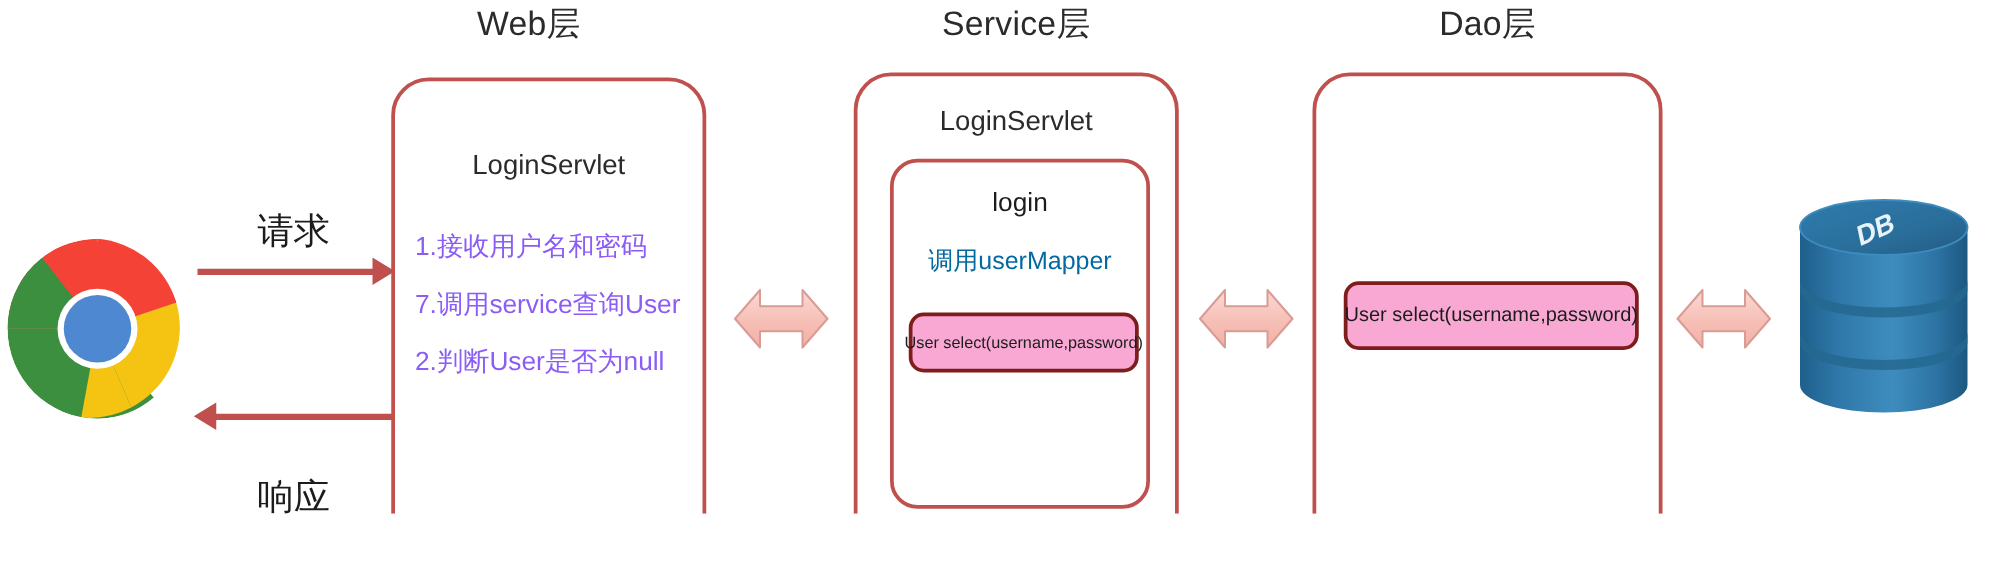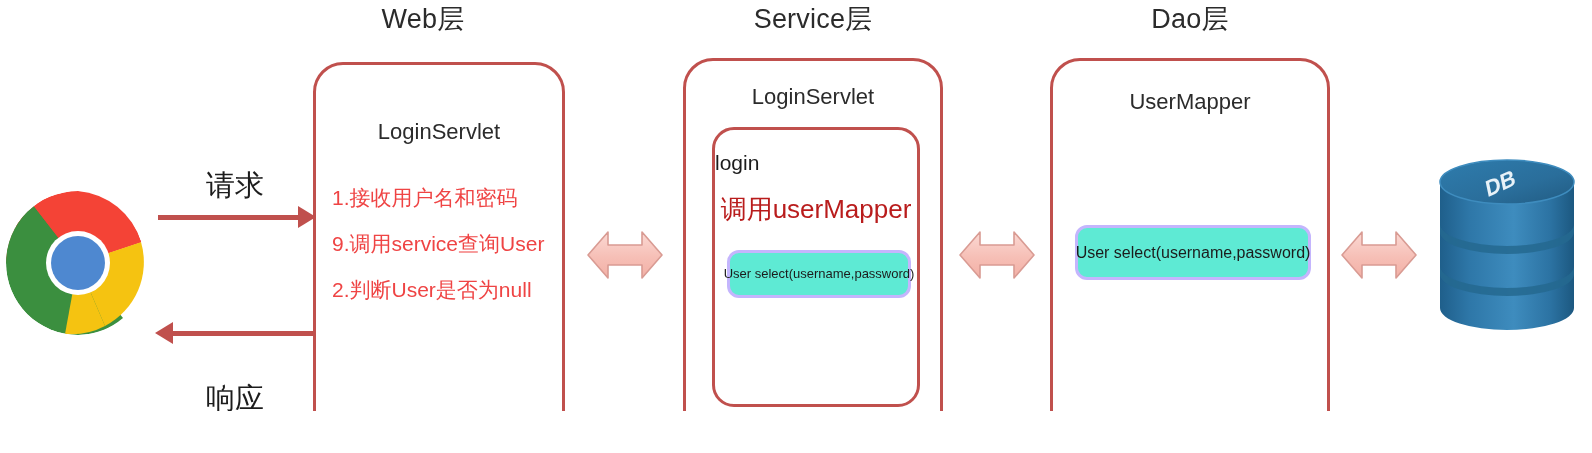--- a/index.html
+++ b/index.html
@@ -51,57 +51,57 @@
 
   
   .step-list {
     position: absolute;
     left: 16px;
     right: 8px;
   }
   .step-line {
     font-size: 21px;
     line-height: 46px;
-    color: #ef4444;
+    color: #8b5cf6;
     white-space: nowrap;
   }
 
   
   .inner-box {
     position: absolute;
     border: 3px solid #C0504D;
     border-radius: 22px;
     background: #ffffff;
     box-sizing: border-box;
   }
   .inner-title {
     position: absolute;
     left: 0; right: 0;
-    text-align: left;
+    text-align: center;
     font-size: 21px;
     line-height: 26px;
     white-space: nowrap;
     color: #1c1c1c;
   }
   .inner-sub {
     position: absolute;
     left: 0; right: 0;
     text-align: center;
-    font-size: 26px;
+    font-size: 20px;
     line-height: 26px;
     white-space: nowrap;
-    color: #b91c1c;
+    color: #0369a1;
   }
 
   
   .sig-box {
     position: absolute;
-    border: 3px solid #c4b5fd;
+    border: 3px solid #7f1d1d;
     border-radius: 12px;
-    background: #5eead4;
+    background: #f9a8d4;
     box-sizing: border-box;
     display: flex;
     align-items: center;
     justify-content: center;
   }
   .sig-text {
     font-size: 13px;
     line-height: 16px;
     color: #1c1c1c;
     white-space: nowrap;
@@ -196,21 +196,21 @@
   <div class="arrow-head-right" style="left:298px; top:206px;"></div>
 
   <div class="hline" style="left:172px; top:331px; width:142px;"></div>
   <div class="arrow-head-left" style="left:155px; top:322px;"></div>
   <div class="flow-label" style="left:160px; top:355px; width:150px;margin-top:28px;">响应</div>
 
   <div class="layer-box" style="left:313px; top:62px; width:252px; height:385px;">
     <div class="box-title" style="top:33px;margin-top:20px;">LoginServlet</div>
     <div class="step-list" style="top:110px;">
       <div class="step-line">1.接收用户名和密码</div>
-      <div class="step-line">9.调用service查询User</div>
+      <div class="step-line">7.调用service查询User</div>
       <div class="step-line">2.判断User是否为null</div>
     </div>
   </div>
 
   <div class="dbl-arrow" style="left:586px; top:224px;">
     <svg viewBox="0 0 78 62" preserveAspectRatio="none">
       <defs>
         <linearGradient id="pinkGrad1" x1="0" y1="0" x2="0" y2="1">
           <stop offset="0%" stop-color="#FBD9D4"></stop>
           <stop offset="55%" stop-color="#F6BFB6"></stop>
@@ -240,21 +240,20 @@
           <stop offset="0%" stop-color="#FBD9D4"></stop>
           <stop offset="55%" stop-color="#F6BFB6"></stop>
           <stop offset="100%" stop-color="#F3B0A6"></stop>
         </linearGradient>
       </defs>
       <path d="M2 31 L22 8 L22 21 L56 21 L56 8 L76 31 L56 54 L56 41 L22 41 L22 54 Z" fill="url(#pinkGrad2)" stroke="#D99B93" stroke-width="1.6" stroke-linejoin="round"></path>
     </svg>
   </div>
 
   <div class="layer-box" style="left:1050px; top:58px; width:280px; height:385px;">
-    <div class="box-title" style="top:27px;">UserMapper</div>
     <div class="sig-box" style="left:22px; top:164px; width:236px; height:55px;">
       <span class="sig-text big">User select(username,password)</span>
     </div>
   </div>
 
   <div class="dbl-arrow" style="left:1340px; top:224px;">
     <svg viewBox="0 0 78 62" preserveAspectRatio="none">
       <defs>
         <linearGradient id="pinkGrad3" x1="0" y1="0" x2="0" y2="1">
           <stop offset="0%" stop-color="#FBD9D4"></stop>

